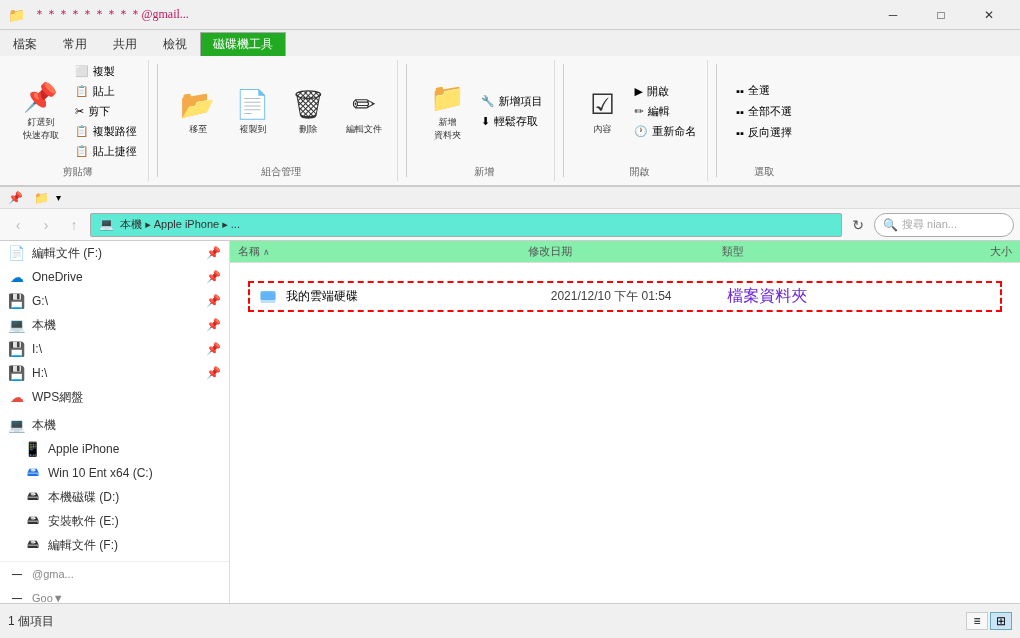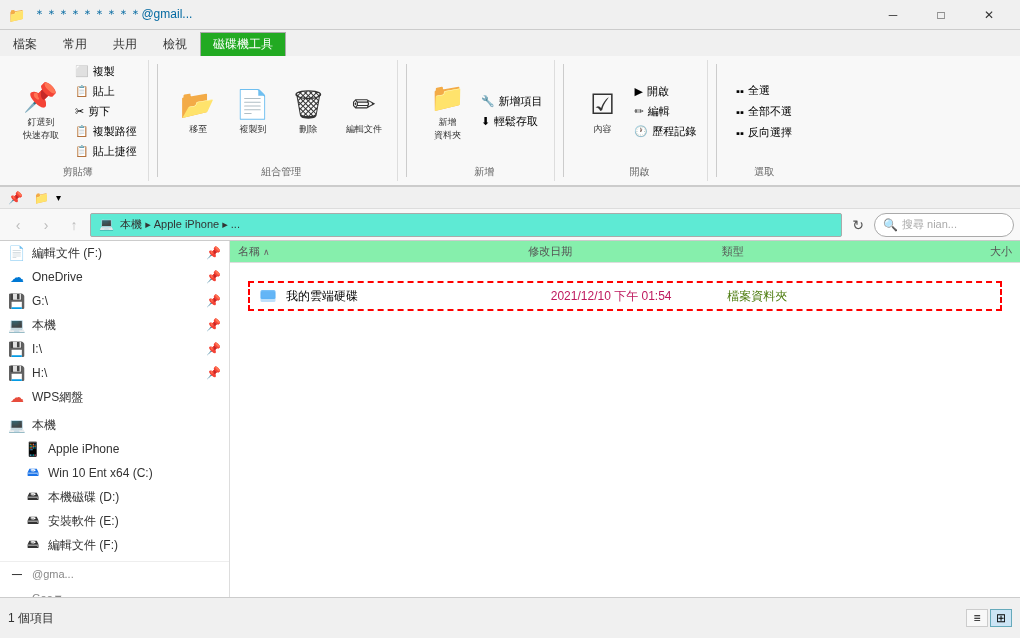--- a/index.html
+++ b/index.html
@@ -292,33 +292,33 @@
     .file-item-icon {
       width: 20px;
       height: 20px;
       margin-right: 8px;
       display: flex;
       align-items: center;
       justify-content: center;
       font-size: 14px;
     }
     .file-item-name { flex: 3; font-size: 12px; }
-    .file-item-date { flex: 2; font-size: 12px; color: #be185d; }
-    .file-item-type { flex: 2; font-size: 12px; color: #4d7c0f; }
+    .file-item-date { flex: 2; font-size: 12px; color: #404040; }
+    .file-item-type { flex: 2; font-size: 16px; color: #6d28d9; }
     .file-item-size { flex: 1; font-size: 12px; color: #333; text-align: right; }
 
     
     .status-bar {
       display: flex;
       align-items: center;
       justify-content: space-between;
       background: #f0f0f0;
       border-top: 1px solid #ccc;
       padding: 2px 8px;
-      height: 41px;
+      height: 35px;
       font-size: 12px;
       color: #333;
       position: absolute;
       bottom: 0;
       left: 0;
       right: 0;
     }
     .status-view-buttons {
       display: flex;
       gap: 2px;
@@ -353,21 +353,21 @@
       color: #666;
     }
 
   </style>
 </head>
 <body>
 
 <div class="title-bar">
   <div class="title-bar-left">
     <span style="font-size:14px;">📁</span>
-    <span style="font-size:12px; color:#0369a1;">＊＊＊＊＊＊＊＊＊@gmail...</span>
+    <span style="font-size:12px; color:#be185d;font-family:Liberation Serif, serif;">＊＊＊＊＊＊＊＊＊@gmail...</span>
   </div>
   <div class="title-bar-controls">
     <button class="title-btn">─</button>
     <button class="title-btn">□</button>
     <button class="title-btn close">✕</button>
   </div>
 </div>
 
 <div class="ribbon-tabs">
   <div class="ribbon-tab">檔案</div>
@@ -469,21 +469,21 @@
         <div class="ribbon-btn-small">
           <span>▶</span>
           <span>開啟</span>
         </div>
         <div class="ribbon-btn-small">
           <span>✏</span>
           <span>編輯</span>
         </div>
         <div class="ribbon-btn-small">
           <span>🕐</span>
-          <span>歷程記錄</span>
+          <span>重新命名</span>
         </div>
       </div>
     </div>
     <div class="ribbon-group-label">開啟</div>
   </div>
 
   <div class="separator"></div>
 
   <div class="ribbon-group">
     <div class="ribbon-buttons" style="flex-direction:column; align-items:flex-start; gap:2px;">

